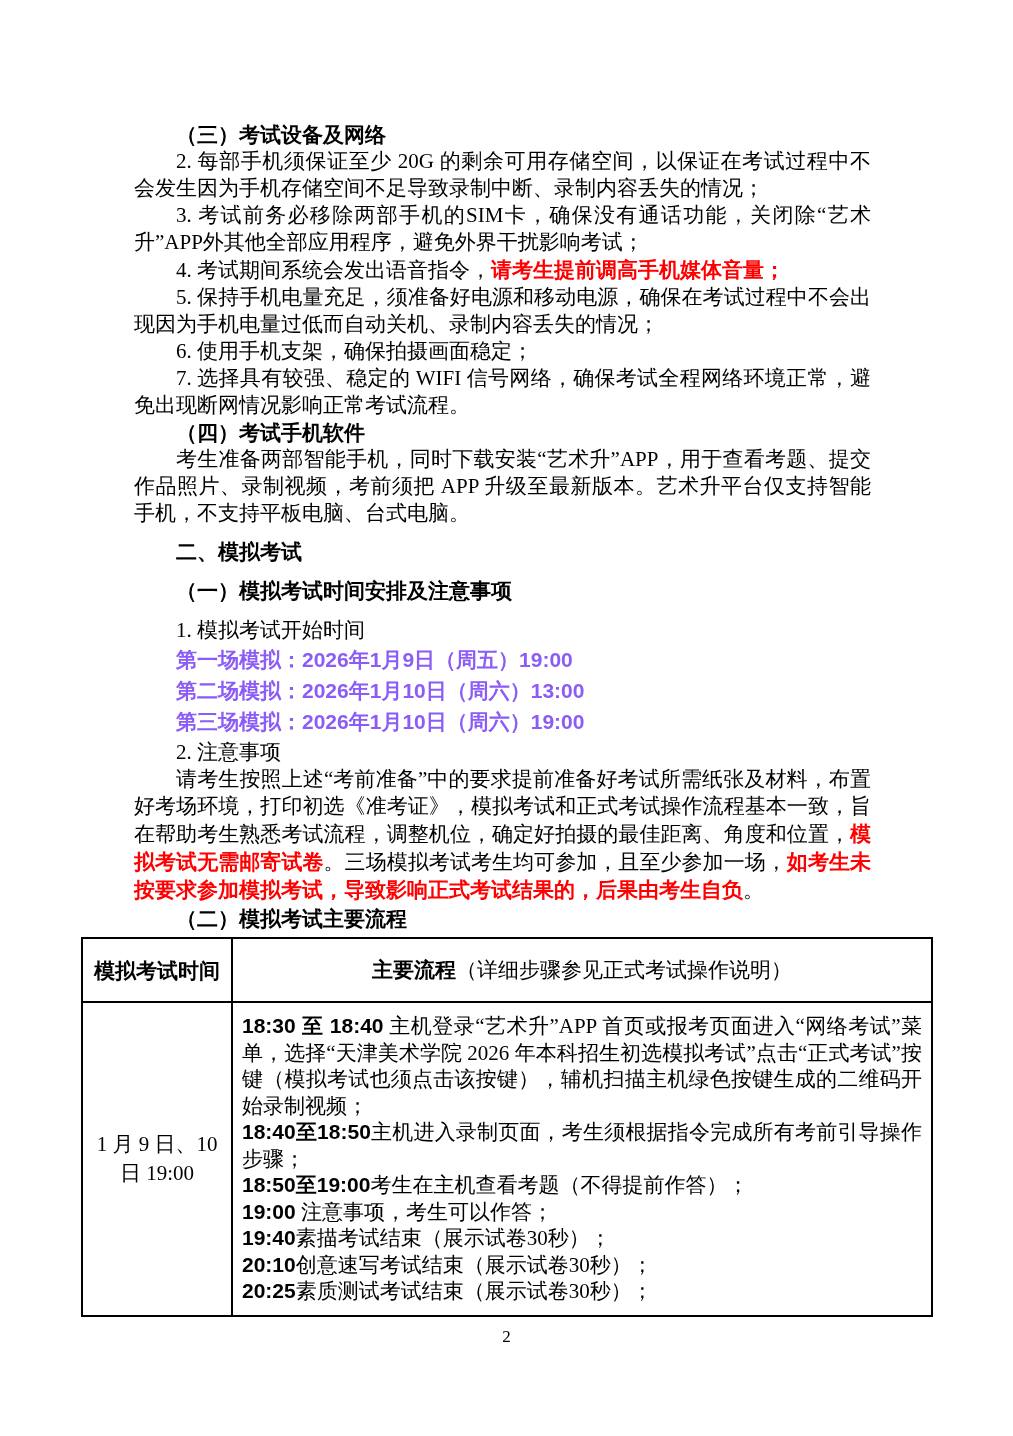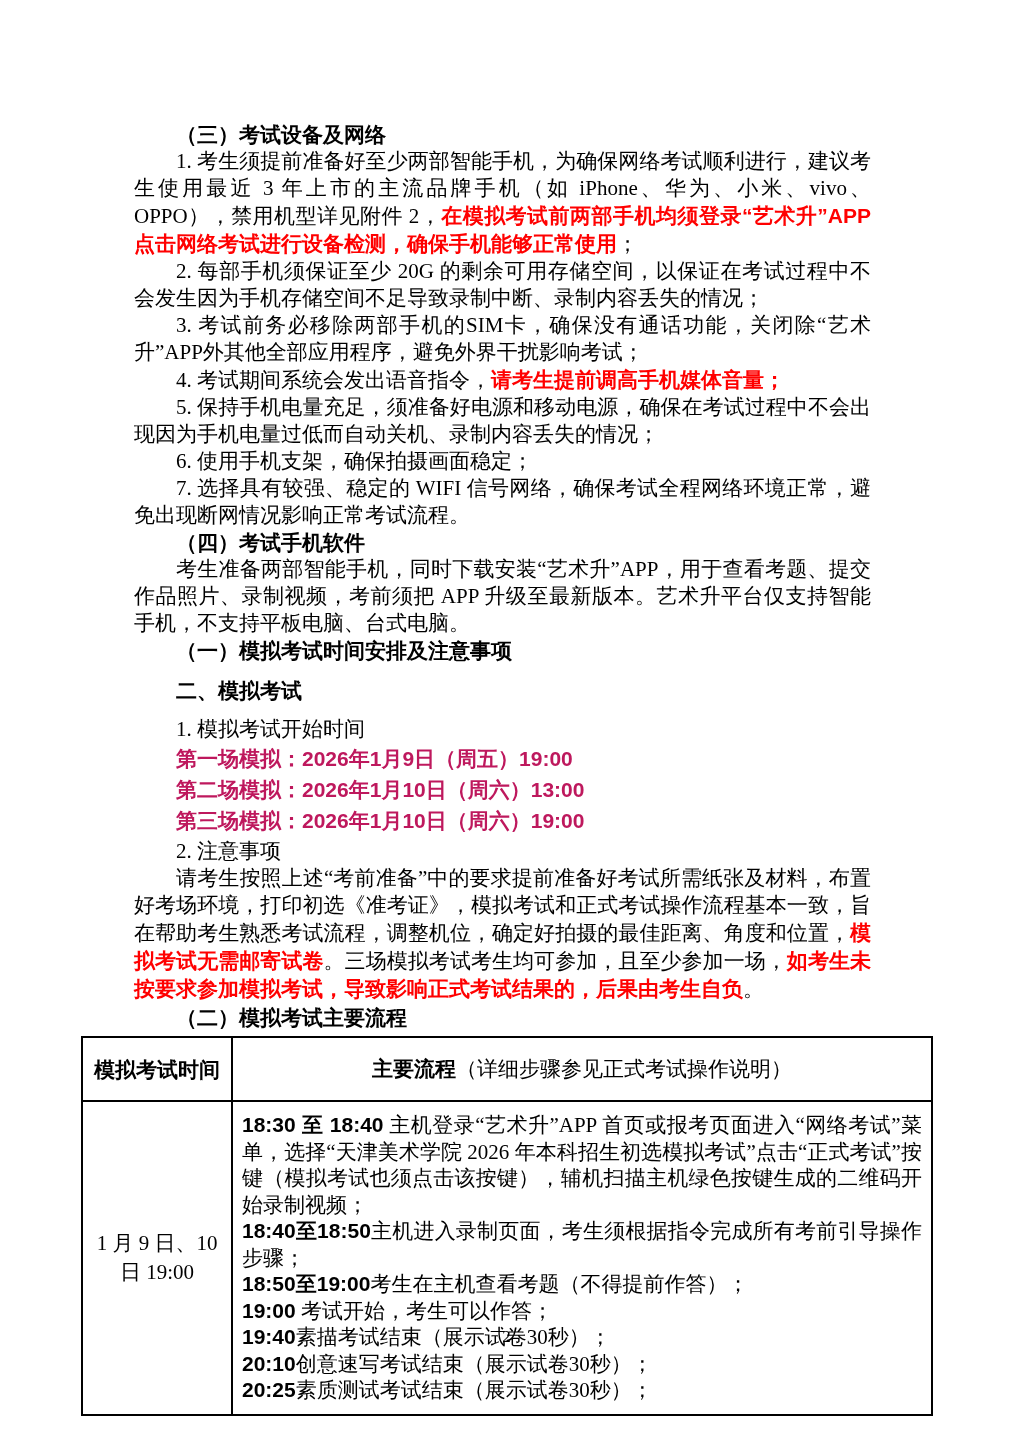--- a/index.html
+++ b/index.html
@@ -42,21 +42,21 @@
     font-family: "Liberation Sans", "DejaVu Sans", sans-serif;
   }
   .sim-heading { margin-top: 11px; margin-bottom: 12px; }
   .sub-heading { margin-bottom: 13px; }
   .start-label { }
   .sched-line {
     margin: 0;
     font-size: 21px;
     line-height: 31px;
     text-indent: 2em;
-    color: #be185d;
+    color: #8b5cf6;
     font-weight: bold;
     font-family: "Liberation Sans", "DejaVu Sans", sans-serif;
   }
   .sched-block { margin-bottom: 2px; }
   .flow-heading { margin-top: 1px; }
   table.flow {
     border-collapse: collapse;
     width: 852px;
     margin-left: -53px;
     margin-top: 5px;
@@ -107,37 +107,36 @@
   }
 </style>
 </head>
 <body>
 
 <div class="page">
   <div class="content">
 
     <p class="h">（三）考试设备及网络</p>
 
-    <p class="para"><span>1. 考生须提前准备好至少两部智能手机，为确保网络考试顺利进行，建议考生使用最近 3 年上市的主流品牌手机（如 iPhone、华为、小米、vivo、OPPO），禁用机型详见附件 2，</span><span class="red">在模拟考试前两部手机均须登录“艺术升”APP 点击网络考试进行设备检测，确保手机能够正常使用</span><span>；</span></p>
 
     <p class="para">2. 每部手机须保证至少 20G 的剩余可用存储空间，以保证在考试过程中不会发生因为手机存储空间不足导致录制中断、录制内容丢失的情况；</p>
     <p class="para">3. 考试前务必移除两部手机的SIM卡，确保没有通话功能，关闭除“艺术升”APP外其他全部应用程序，避免外界干扰影响考试；</p>
 
     <p class="para"><span>4. 考试期间系统会发出语音指令，</span><span class="red">请考生提前调高手机媒体音量；</span></p>
 
     <p class="para">5. 保持手机电量充足，须准备好电源和移动电源，确保在考试过程中不会出现因为手机电量过低而自动关机、录制内容丢失的情况；</p>
     <p class="para">6. 使用手机支架，确保拍摄画面稳定；</p>
     <p class="para">7. 选择具有较强、稳定的 WIFI 信号网络，确保考试全程网络环境正常，避免出现断网情况影响正常考试流程。</p>
 
     <p class="h">（四）考试手机软件</p>
     <p class="para">考生准备两部智能手机，同时下载安装“艺术升”APP，用于查看考题、提交作品照片、录制视频，考前须把 APP 升级至最新版本。艺术升平台仅支持智能手机，不支持平板电脑、台式电脑。</p>
 
+    <p class="h sim-heading">二、模拟考试</p>
+
     <p class="h sub-heading">（一）模拟考试时间安排及注意事项</p>
-
-    <p class="h sim-heading">二、模拟考试</p>
 
     <p class="para start-label">1. 模拟考试开始时间</p>
 
     <div class="sched-block">
       <p class="sched-line">第一场模拟：2026年1月9日（周五）19:00</p>
       <p class="sched-line">第二场模拟：2026年1月10日（周六）13:00</p>
       <p class="sched-line">第三场模拟：2026年1月10日（周六）19:00</p>
     </div>
 
     <p class="para">2. 注意事项</p>
@@ -153,21 +152,21 @@
           <th><span>主要流程</span><span class="rest">（详细步骤参见正式考试操作说明）</span></th>
         </tr>
       </thead>
       <tbody>
         <tr>
           <td class="time-cell">1 月 9 日、10 日 19:00</td>
           <td class="steps-cell">
             <div class="step"><b>18:30 至 18:40</b><span> 主机登录“艺术升”APP 首页或报考页面进入“网络考试”菜单，选择“天津美术学院 2026 年本科招生初选模拟考试”点击“正式考试”按键（模拟考试也须点击该按键），辅机扫描主机绿色按键生成的二维码开始录制视频；</span></div>
             <div class="step"><b>18:40至18:50</b><span>主机进入录制页面，考生须根据指令完成所有考前引导操作步骤；</span></div>
             <div class="step"><b>18:50至19:00</b><span>考生在主机查看考题（不得提前作答）；</span></div>
-            <div class="step"><b>19:00</b><span> 考试开始，考生可以作答；</span></div>
+            <div class="step"><b>19:00</b><span> 注意事项，考生可以作答；</span></div>
             <div class="step"><b>19:40</b><span>素描考试结束（展示试卷30秒）；</span></div>
             <div class="step"><b>20:10</b><span>创意速写考试结束（展示试卷30秒）；</span></div>
             <div class="step"><b>20:25</b><span>素质测试考试结束（展示试卷30秒）；</span></div>
           </td>
         </tr>
       </tbody>
     </table>
 
   </div>
 

